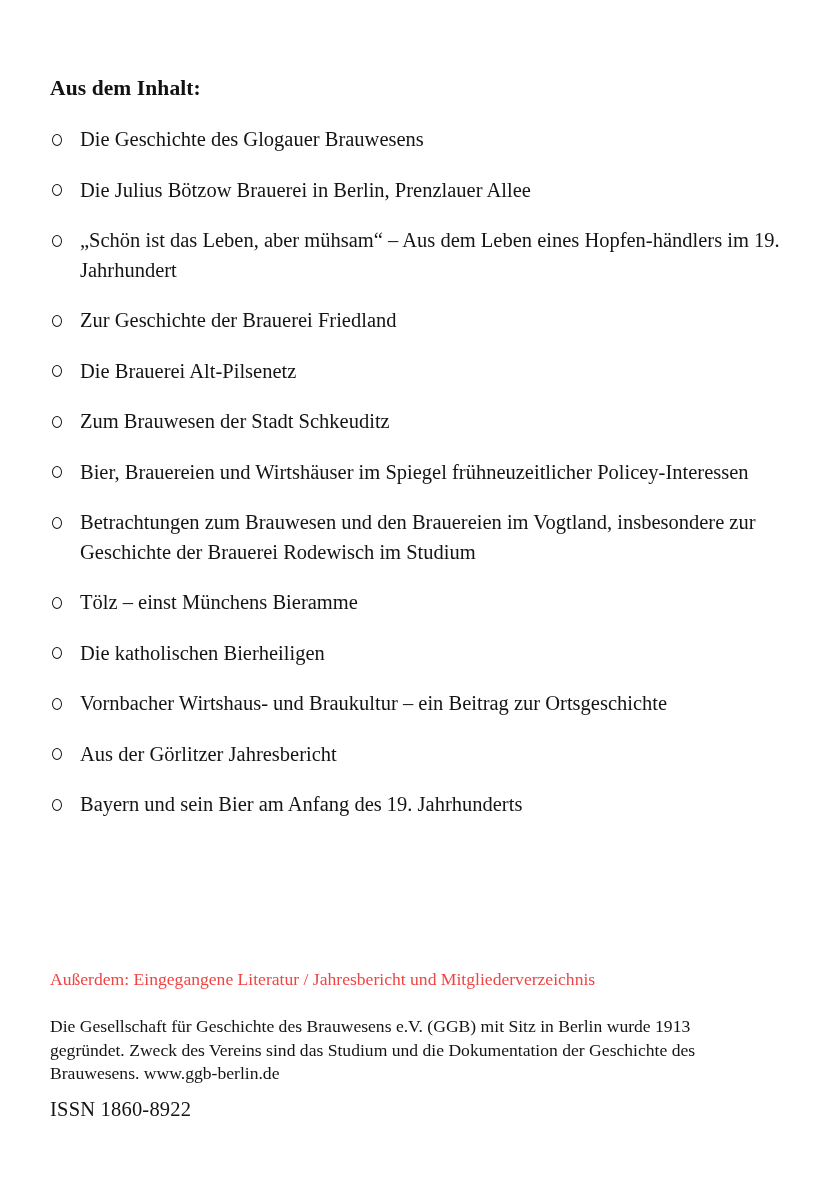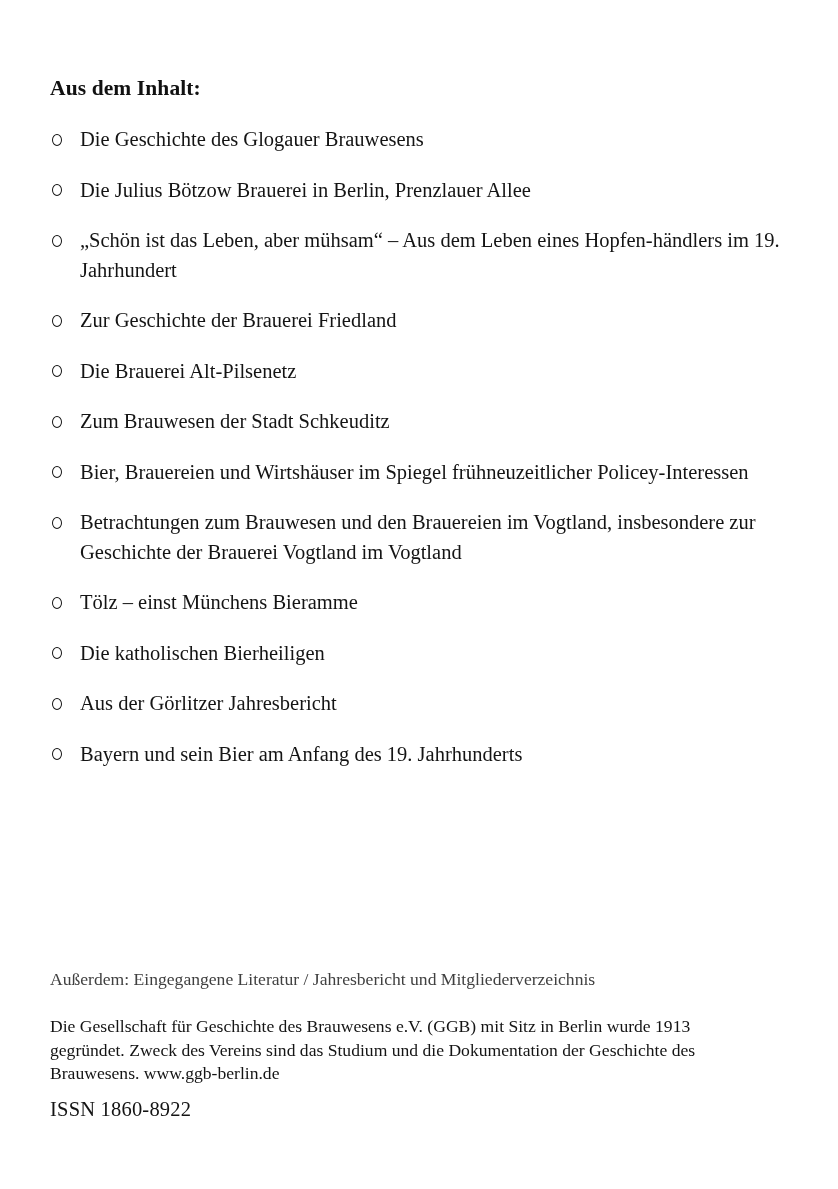--- a/index.html
+++ b/index.html
@@ -90,21 +90,21 @@
   }
 
   
   .footer-note {
     position: absolute;
     left: 50px;
     top: 967px;
     width: 735px;
     font-size: 17.6px;
     line-height: 25px;
-    color: #404040;
+    color: #ef4444;
   }
 
   .footer-about {
     position: absolute;
     left: 50px;
     top: 1003px;
     width: 690px;
     font-size: 17.6px;
     line-height: 23.5px;
     color: #141414;
@@ -162,33 +162,37 @@
       <span class="toc-text">Zum Brauwesen der Stadt Schkeuditz</span>
     </li>
 
     <li class="toc-item">
       <span class="toc-bullet"></span>
       <span class="toc-text">Bier, Brauereien und Wirtshäuser im Spiegel frühneuzeitlicher Policey-Interessen</span>
     </li>
 
     <li class="toc-item">
       <span class="toc-bullet"></span>
-      <span class="toc-text">Betrachtungen zum Brauwesen und den Brauereien im Vogtland, insbesondere zur Geschichte der Brauerei Vogtland im Vogtland</span>
+      <span class="toc-text">Betrachtungen zum Brauwesen und den Brauereien im Vogtland, insbesondere zur Geschichte der Brauerei Rodewisch im Studium</span>
     </li>
 
     <li class="toc-item">
       <span class="toc-bullet"></span>
       <span class="toc-text">Tölz – einst Münchens Bieramme</span>
     </li>
 
     <li class="toc-item">
       <span class="toc-bullet"></span>
       <span class="toc-text">Die katholischen Bierheiligen</span>
     </li>
 
+    <li class="toc-item">
+      <span class="toc-bullet"></span>
+      <span class="toc-text">Vornbacher Wirtshaus- und Braukultur – ein Beitrag zur Ortsgeschichte</span>
+    </li>
 
     <li class="toc-item">
       <span class="toc-bullet"></span>
       <span class="toc-text">Aus der Görlitzer Jahresbericht</span>
     </li>
 
     <li class="toc-item">
       <span class="toc-bullet"></span>
       <span class="toc-text">Bayern und sein Bier am Anfang des 19. Jahrhunderts</span>
     </li>

